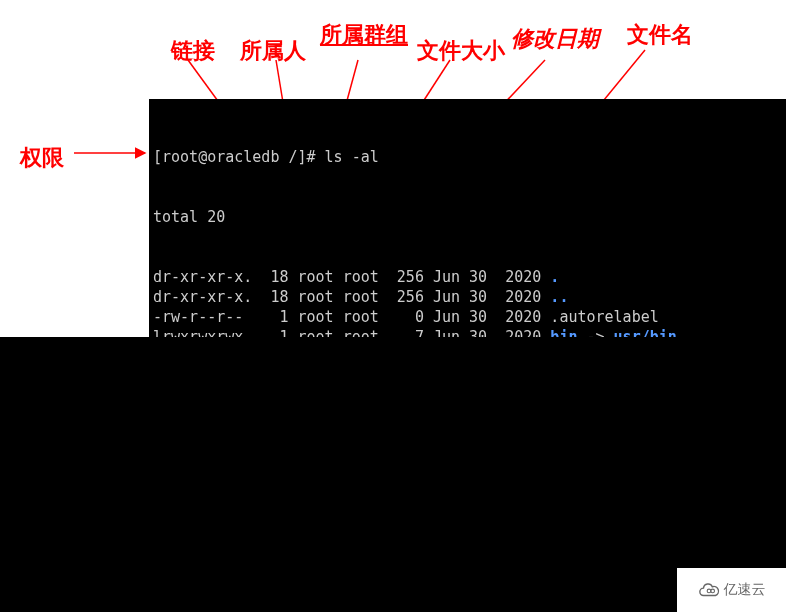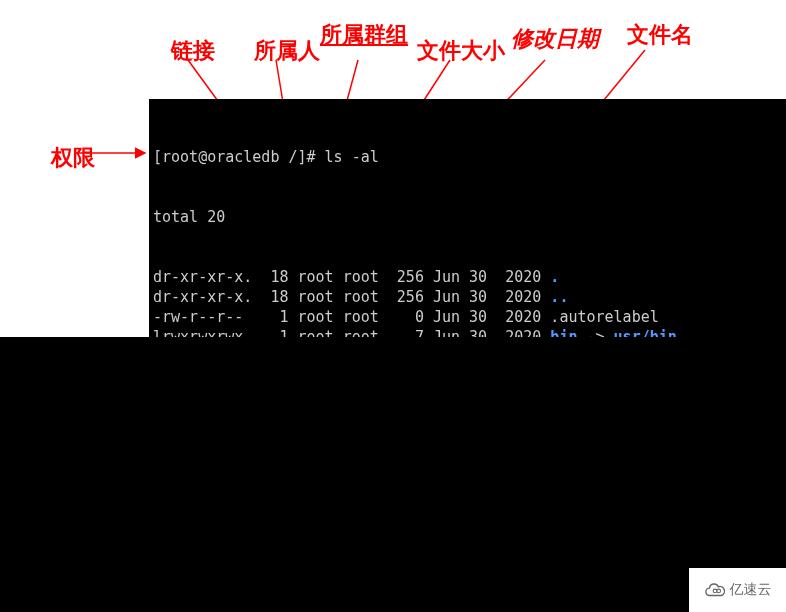--- a/index.html
+++ b/index.html
@@ -44,44 +44,44 @@
       left: 0;
       top: 337px;
       width: 786px;
       height: 275px;
       background: #000;
     }
     .watermark-box {
       position: absolute;
       right: 0;
       bottom: 0;
-      width: 97px;
+      width: 109px;
       height: 44px;
       background: #fff;
       display: flex;
       align-items: center;
       justify-content: center;
       gap: 4px;
     }
     .watermark-icon {
       width: 22px;
       height: 22px;
     }
     .watermark-text {
       color: #666;
       font-size: 14px;
       font-weight: 500;
     }
   </style>
 </head>
 <body>
 
-<div class="label" style="left:51px; top:143px;">权限</div>
+<div class="label" style="left:20px; top:143px;">权限</div>
 <div class="label" style="left:171px; top:36px;">链接</div>
-<div class="label" style="left:254px; top:36px;">所属人</div>
+<div class="label" style="left:240px; top:36px;">所属人</div>
 <div class="label" style="left:320px; top:20px;text-decoration:underline;">所属群组</div>
 <div class="label" style="left:417px; top:36px;">文件大小</div>
 <div class="label" style="left:511px; top:24px;font-style:italic;">修改日期</div>
 <div class="label" style="left:627px; top:20px;">文件名</div>
 
 <svg class="arrow" style="left:0; top:0;" width="786" height="200">
   <defs>
     <marker id="arrowhead" markerWidth="8" markerHeight="8" refX="7" refY="4" orient="auto">
       <polygon points="0 0, 8 4, 0 8" fill="#ff0000"></polygon>
     </marker>

